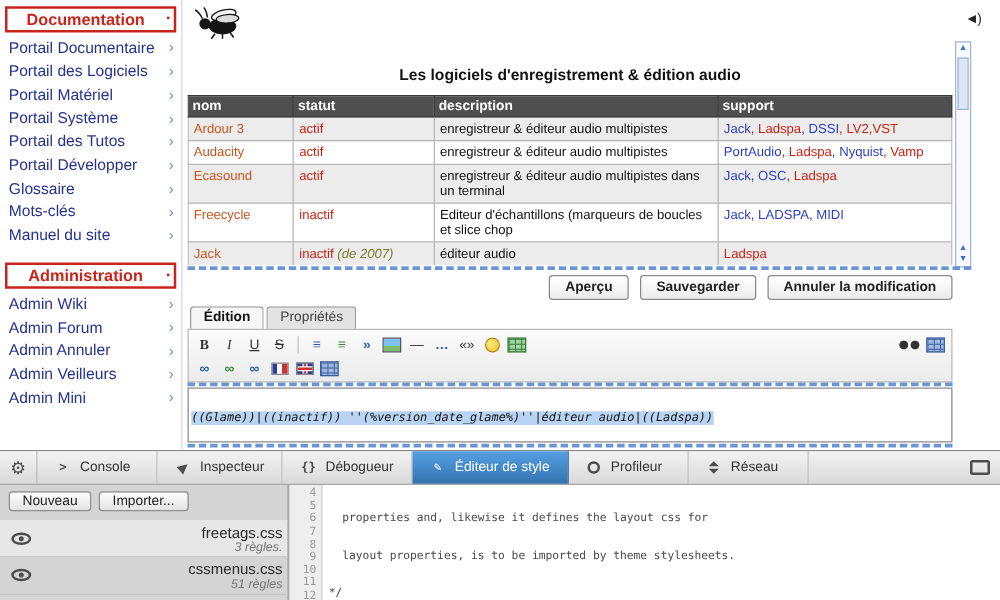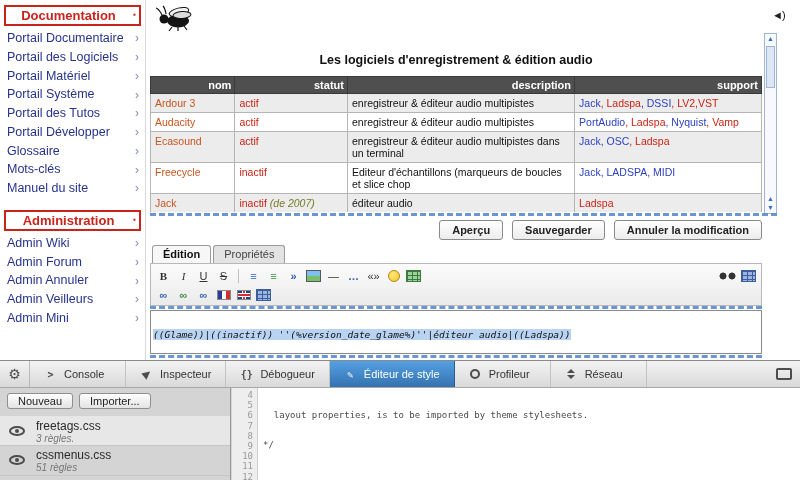--- a/index.html
+++ b/index.html
@@ -19,21 +19,21 @@
   #main-header { position:absolute; left:148px; top:4px; width:616px; height:26px; background:#b2180a; }
   #main-title { position:absolute; left:58px; top:0; line-height:26px; font-size:13.5px; font-weight:bold; color:#fff; white-space:nowrap; }
   #logo { position:absolute; left:150px; top:1px; width:48px; height:32px; background:#fff; border-radius:9px; display:flex; align-items:center; justify-content:center; z-index:5; }
   #vol { position:absolute; left:772px; top:9px; font-size:11px; color:#222; letter-spacing:-1px; }
   #linked { position:absolute; left:154px; top:43px; font-size:11px; color:#4a5a9a; text-decoration:line-through; }
 
   
   #preview { position:absolute; left:150px; top:44px; width:612px; height:168px; background:#fff; overflow:hidden; }
   #preview-title { text-align:center; font-weight:bold; font-size:12.5px; color:#111; margin-top:9px; }
   #preview table { margin-top:9px; width:100%; border-collapse:collapse; font-size:10.5px; line-height:12px; table-layout:fixed; }
-  #preview th { background:#4f4f4f; color:#fff; font-weight:bold; border:1px solid #3a3a3a; padding:2px 3px; text-align:right; font-size:11px; }
+  #preview th { background:#4f4f4f; color:#fff; font-weight:bold; border:1px solid #3a3a3a; padding:2px 3px; text-align:left; font-size:11px; }
   #preview td { border:1px solid #b5b5b5; padding:3px 4px; vertical-align:top; color:#111; }
   tr.odd td { background:#ececec; }
   .lnk-nom { color:#c8541e; }
   .lnk-red { color:#cc2214; }
   .lnk-blue { color:#2b3fc0; }
   .note { color:#7a7a2a; font-style:italic; margin-left:3px; }
 
   
   #pv-scroll { position:absolute; left:764px; top:33px; width:13px; height:181px; background:#f7f9ff; border:1px solid #9fb6d4; }
   .sb-arrow { font-size:7px; color:#3c6fc0; text-align:center; line-height:9px; cursor:pointer; }
@@ -87,21 +87,21 @@
   .ic-clock { width:10px; height:10px; border:2px solid #4d4d4d; border-radius:50%; }
   .ic-net { display:flex; flex-direction:column; align-items:center; gap:2px; }
   .tri-up { width:0; height:0; border-left:4px solid transparent; border-right:4px solid transparent; border-bottom:4px solid #4d4d4d; }
   .tri-down { width:0; height:0; border-left:4px solid transparent; border-right:4px solid transparent; border-top:4px solid #4d4d4d; }
   .ic-resp { position:absolute; right:8px; top:7px; width:16px; height:12px; border:2px solid #4d4d4d; border-radius:2px; cursor:pointer; }
 
   #dt-left { position:absolute; left:0; top:27px; width:231px; height:93px; background:#d4d4d4; border-right:1px solid #999; overflow:hidden; }
   #dt-btns { display:flex; gap:6px; padding:5px 0 0 7px; }
   .gtk-btn { background:linear-gradient(#fefefe,#e4e4e4); border:1px solid #8f8f8f; border-radius:3px; font-size:11px; padding:1px 10px; color:#222; cursor:pointer; font-family:inherit; }
   #sheet-list { margin-top:7px; }
-  .sheet { position:relative; height:30px; padding:2px 4px 0 36px; border-bottom:1px solid #c6c6c6; cursor:pointer; }
+  .sheet { position:relative; height:30px; padding:2px 4px 0 36px; border-bottom:1px solid #c6c6c6; cursor:pointer;text-align:right; }
   .sheet.selected { background:rgba(255,255,255,.45); border-top:1px solid #e6e6e6; }
   .eye { position:absolute; left:9px; top:9px; width:16px; height:10px; border:2px solid #4c4c4c; border-radius:50%; cursor:pointer; }
   .eye::after { content:""; position:absolute; left:4px; top:1px; width:4px; height:4px; border-radius:50%; background:#4c4c4c; }
   .sheet-name { font-size:12px; color:#2a2a2a; }
   .sheet-rules { font-size:10px; color:#767676; font-style:italic; }
 
   #dt-right { position:absolute; left:232px; top:27px; width:568px; height:93px; background:#fff; overflow:hidden; font-family:"DejaVu Sans Mono",monospace; font-size:9px; }
   #dt-gutter { position:absolute; left:0; top:0; width:26px; height:93px; background:#eeeeee; border-right:1px solid #d0d0d0; text-align:right; color:#9a9a9a; padding:2px 4px 0 0; }
   .gut { height:10.2px; line-height:10.2px; }
   #dt-code { position:absolute; left:27px; top:0; right:0; padding:2px 0 0 4px; white-space:pre; color:#333; }
@@ -349,20 +349,21 @@
         <div class="gut">5</div>
         <div class="gut">6</div>
         <div class="gut">7</div>
         <div class="gut">8</div>
         <div class="gut">9</div>
         <div class="gut">10</div>
         <div class="gut">11</div>
         <div class="gut">12</div>
       </div>
       <div id="dt-code">
+        <div class="cm-line cm-comment">  properties and, likewise it defines the layout css for</div>
         <div class="cm-line cm-comment">  layout properties, is to be imported by theme stylesheets.</div>
         <div class="cm-line cm-comment">*/</div>
         
         
         
         
         
         
       </div>
     </div>

